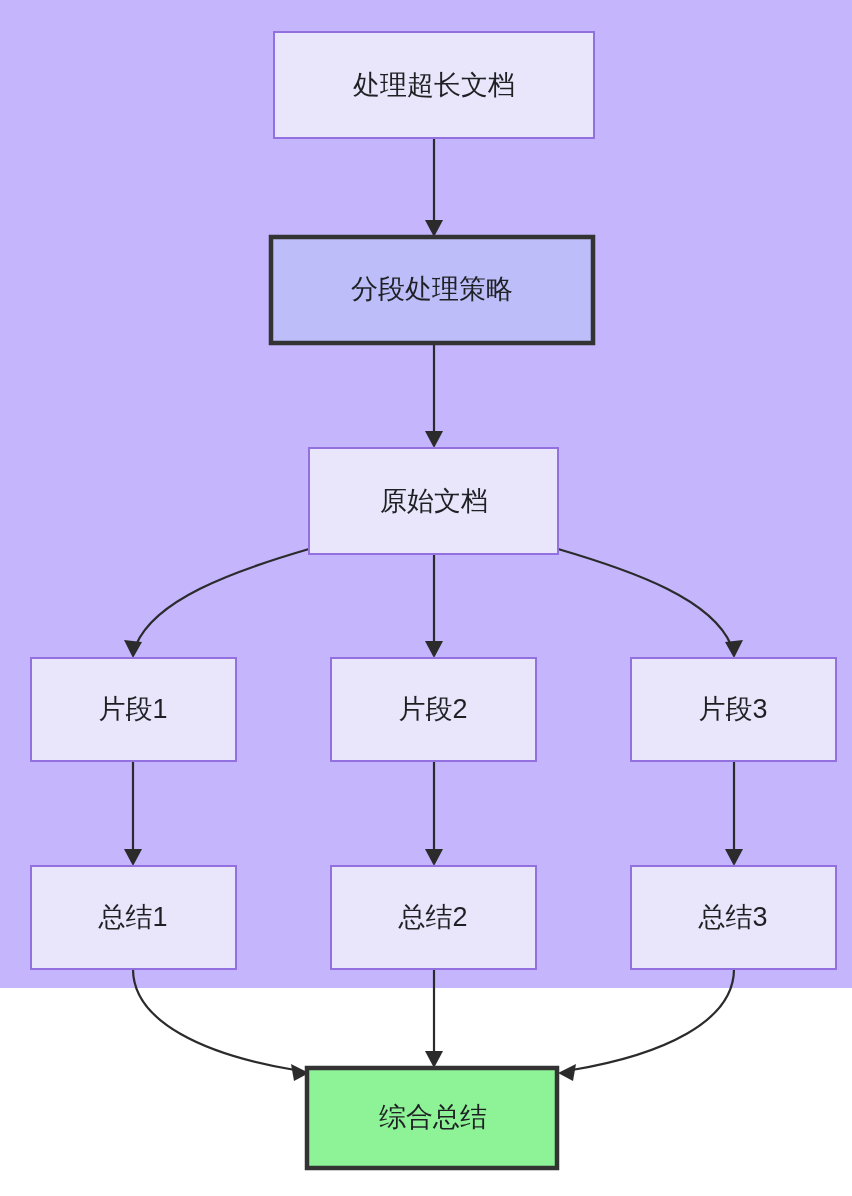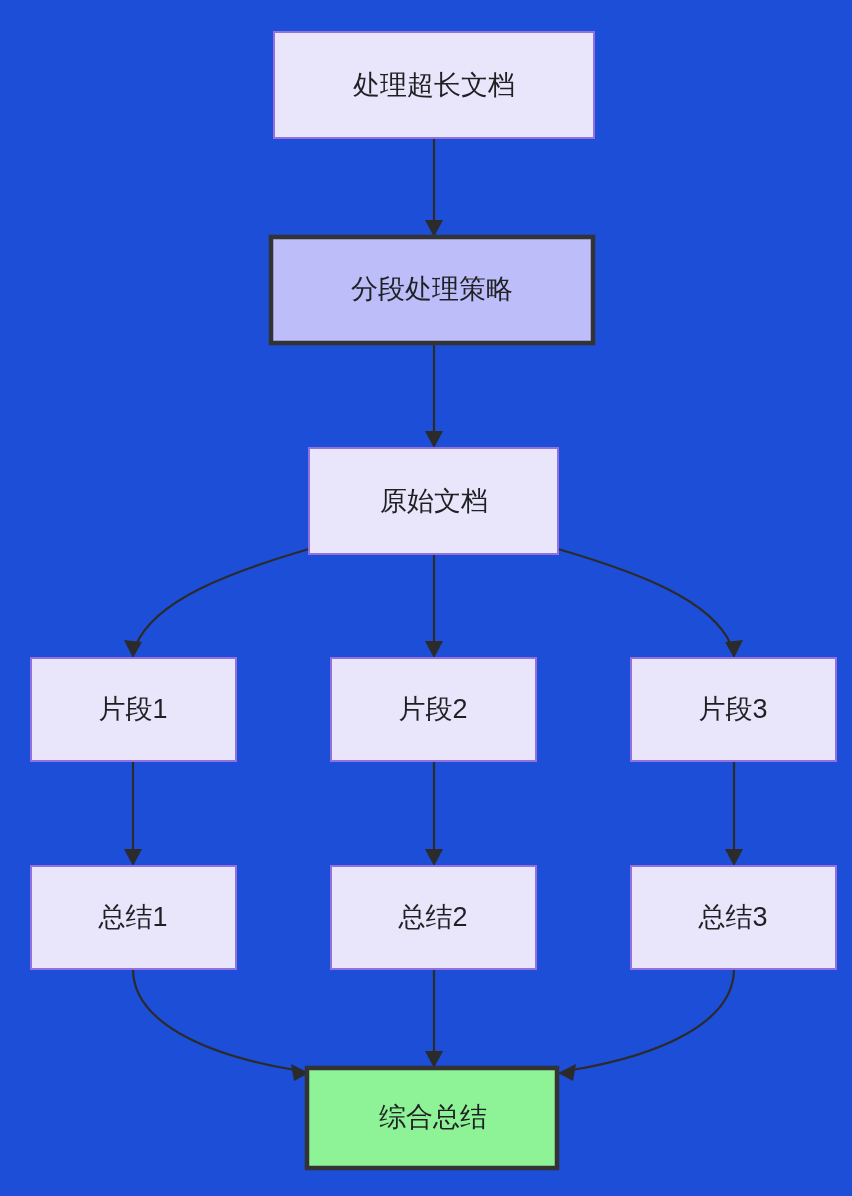--- a/index.html
+++ b/index.html
@@ -9,22 +9,22 @@
   }
   body {
     width: 852px;
     height: 1196px;
     font-family: "Liberation Sans", "DejaVu Sans", sans-serif;
     overflow: hidden;
   }
   #flowchart-root {
     position: relative;
     width: 852px;
-    height: 1196px;
-    background: #1d4ed8;
+    height: 988px;
+    background: #c4b5fd;
   }
   svg.diagram {
     display: block;
     width: 852px;
     height: 1196px;
   }
   .node-rect {
     stroke-linejoin: miter;
   }
   .node-label {

